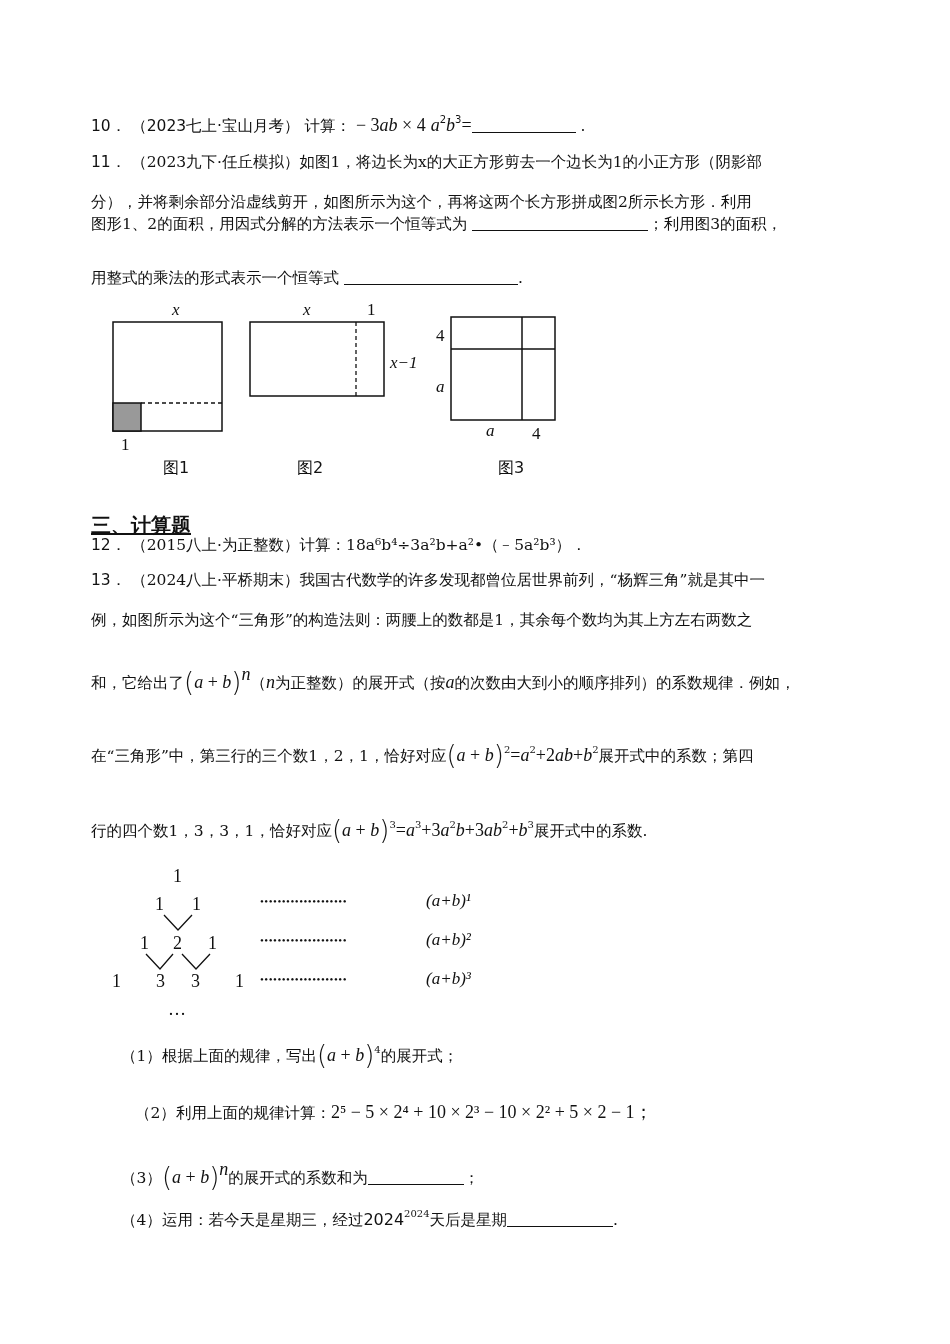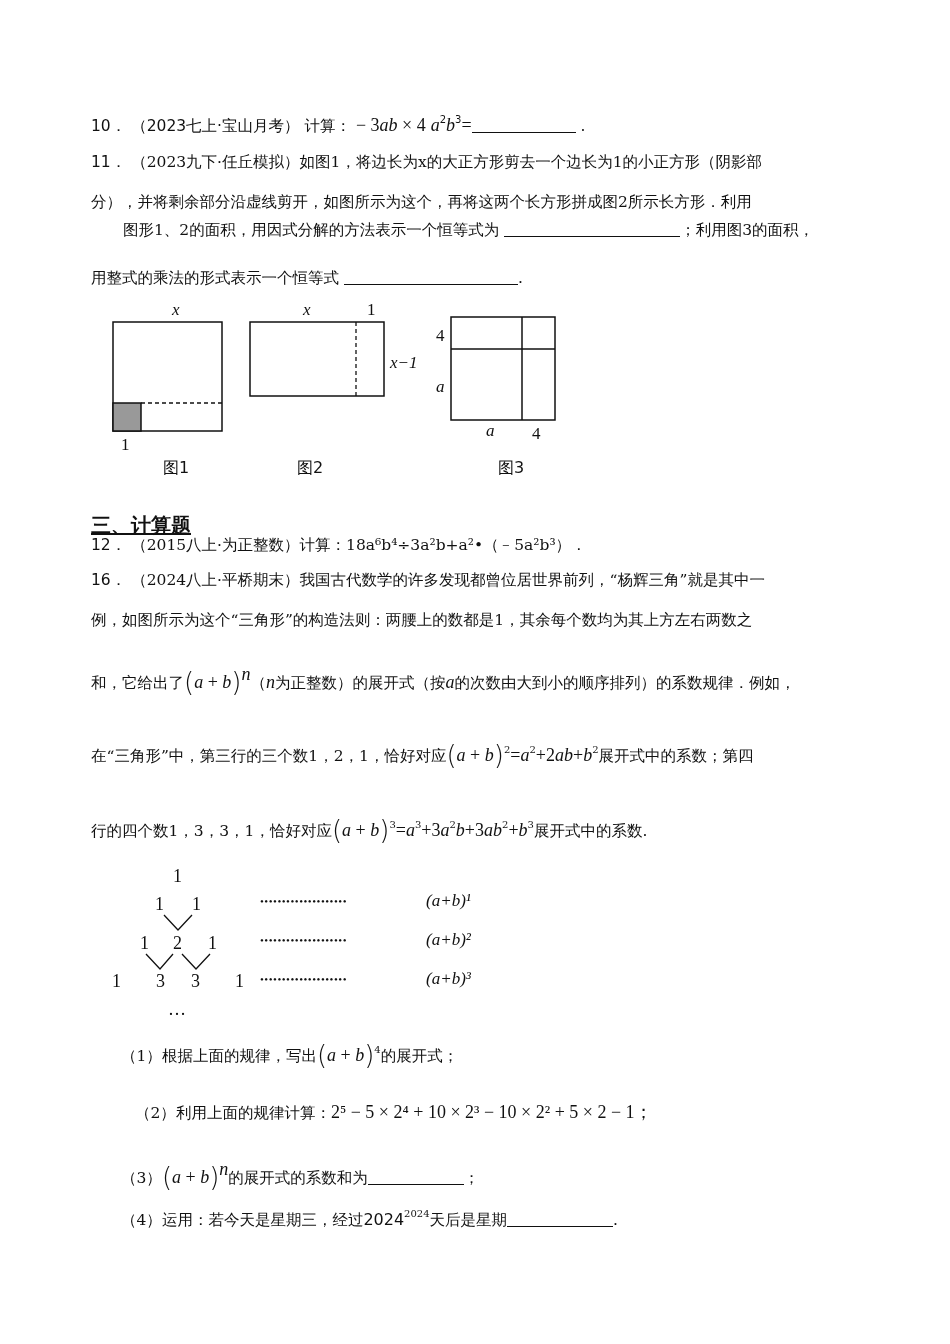--- a/index.html
+++ b/index.html
@@ -27,21 +27,21 @@
   <span class="mathn">− 3</span><span class="math">ab</span><span class="mathn"> × 4</span>
   <span class="math">a</span><sup>2</sup><span class="math">b</span><sup>3</sup><span class="mathn">=</span><span class="blank" style="width:104px;"></span>
   <span>.</span>
 </div>
 
 <div class="line" style="top:152px;">
   <span class="sans">11．</span>
   <span>（2023九下·任丘模拟）</span><span>如图1，将边长为x的大正方形剪去一个边长为1的小正方形（阴影部</span>
 </div>
 <div class="line" style="top:192px;">分），并将剩余部分沿虚线剪开，如图所示为这个，再将这两个长方形拼成图2所示长方形．利用</div>
-<div class="line" style="top:220px;margin-left:32px;">
+<div class="line" style="top:214px;">
   <span>图形1、2的面积，用因式分解的方法表示一个恒等式为</span>
   <span class="blank" style="width:176px;"></span><span>；利用图3的面积，</span>
 </div>
 <div class="line" style="top:268px;">
   <span>用整式的乘法的形式表示一个恒等式</span>
   <span class="blank" style="width:174px;"></span><span>.</span>
 </div>
 
 <svg class="fig" style="left:100px; top:295px;" width="480" height="190">
   <g font-family="Liberation Serif, DejaVu Serif, serif" font-size="17" fill="#111">
@@ -72,21 +72,21 @@
 </svg>
 
 <div class="heading">三、计算题</div>
 
 <div class="line" style="top:535px;">
   <span class="sans">12．</span>
   <span>（2015八上·为正整数）</span><span>计算：</span><span>18a⁶b⁴÷3a²b+a²•（﹣5a²b³）．</span>
 </div>
 
 <div class="line" style="top:570px;">
-  <span class="sans">16．</span>
+  <span class="sans">13．</span>
   <span>（2024八上·平桥期末）</span><span>我国古代数学的许多发现都曾位居世界前列，“杨辉三角”就是其中一</span>
 </div>
 <div class="line" style="top:610px;">例，如图所示为这个“三角形”的构造法则：两腰上的数都是1，其余每个数均为其上方左右两数之</div>
 <div class="line" style="top:672px;">
   <span>和，它给出了</span><span class="paren">(</span><span class="math">a</span><span class="mathn"> + </span><span class="math">b</span><span class="paren">)</span><sup class="math">n</sup><span>（</span><span class="math">n</span><span>为正整数）的展开式（按</span><span class="math">a</span><span>的次数由大到小的顺序排列）的系数规律．例如，</span>
 </div>
 <div class="line" style="top:745px;">
   <span>在“三角形”中，第三行的三个数1，2，1，恰好对应</span><span class="paren">(</span><span class="math">a</span><span class="mathn"> + </span><span class="math">b</span><span class="paren">)</span><sup>2</sup><span class="mathn">=</span><span class="math">a</span><sup>2</sup><span class="mathn">+2</span><span class="math">ab</span><span class="mathn">+</span><span class="math">b</span><sup>2</sup><span>展开式中的系数；第四</span>
 </div>
 <div class="line" style="top:820px;">

